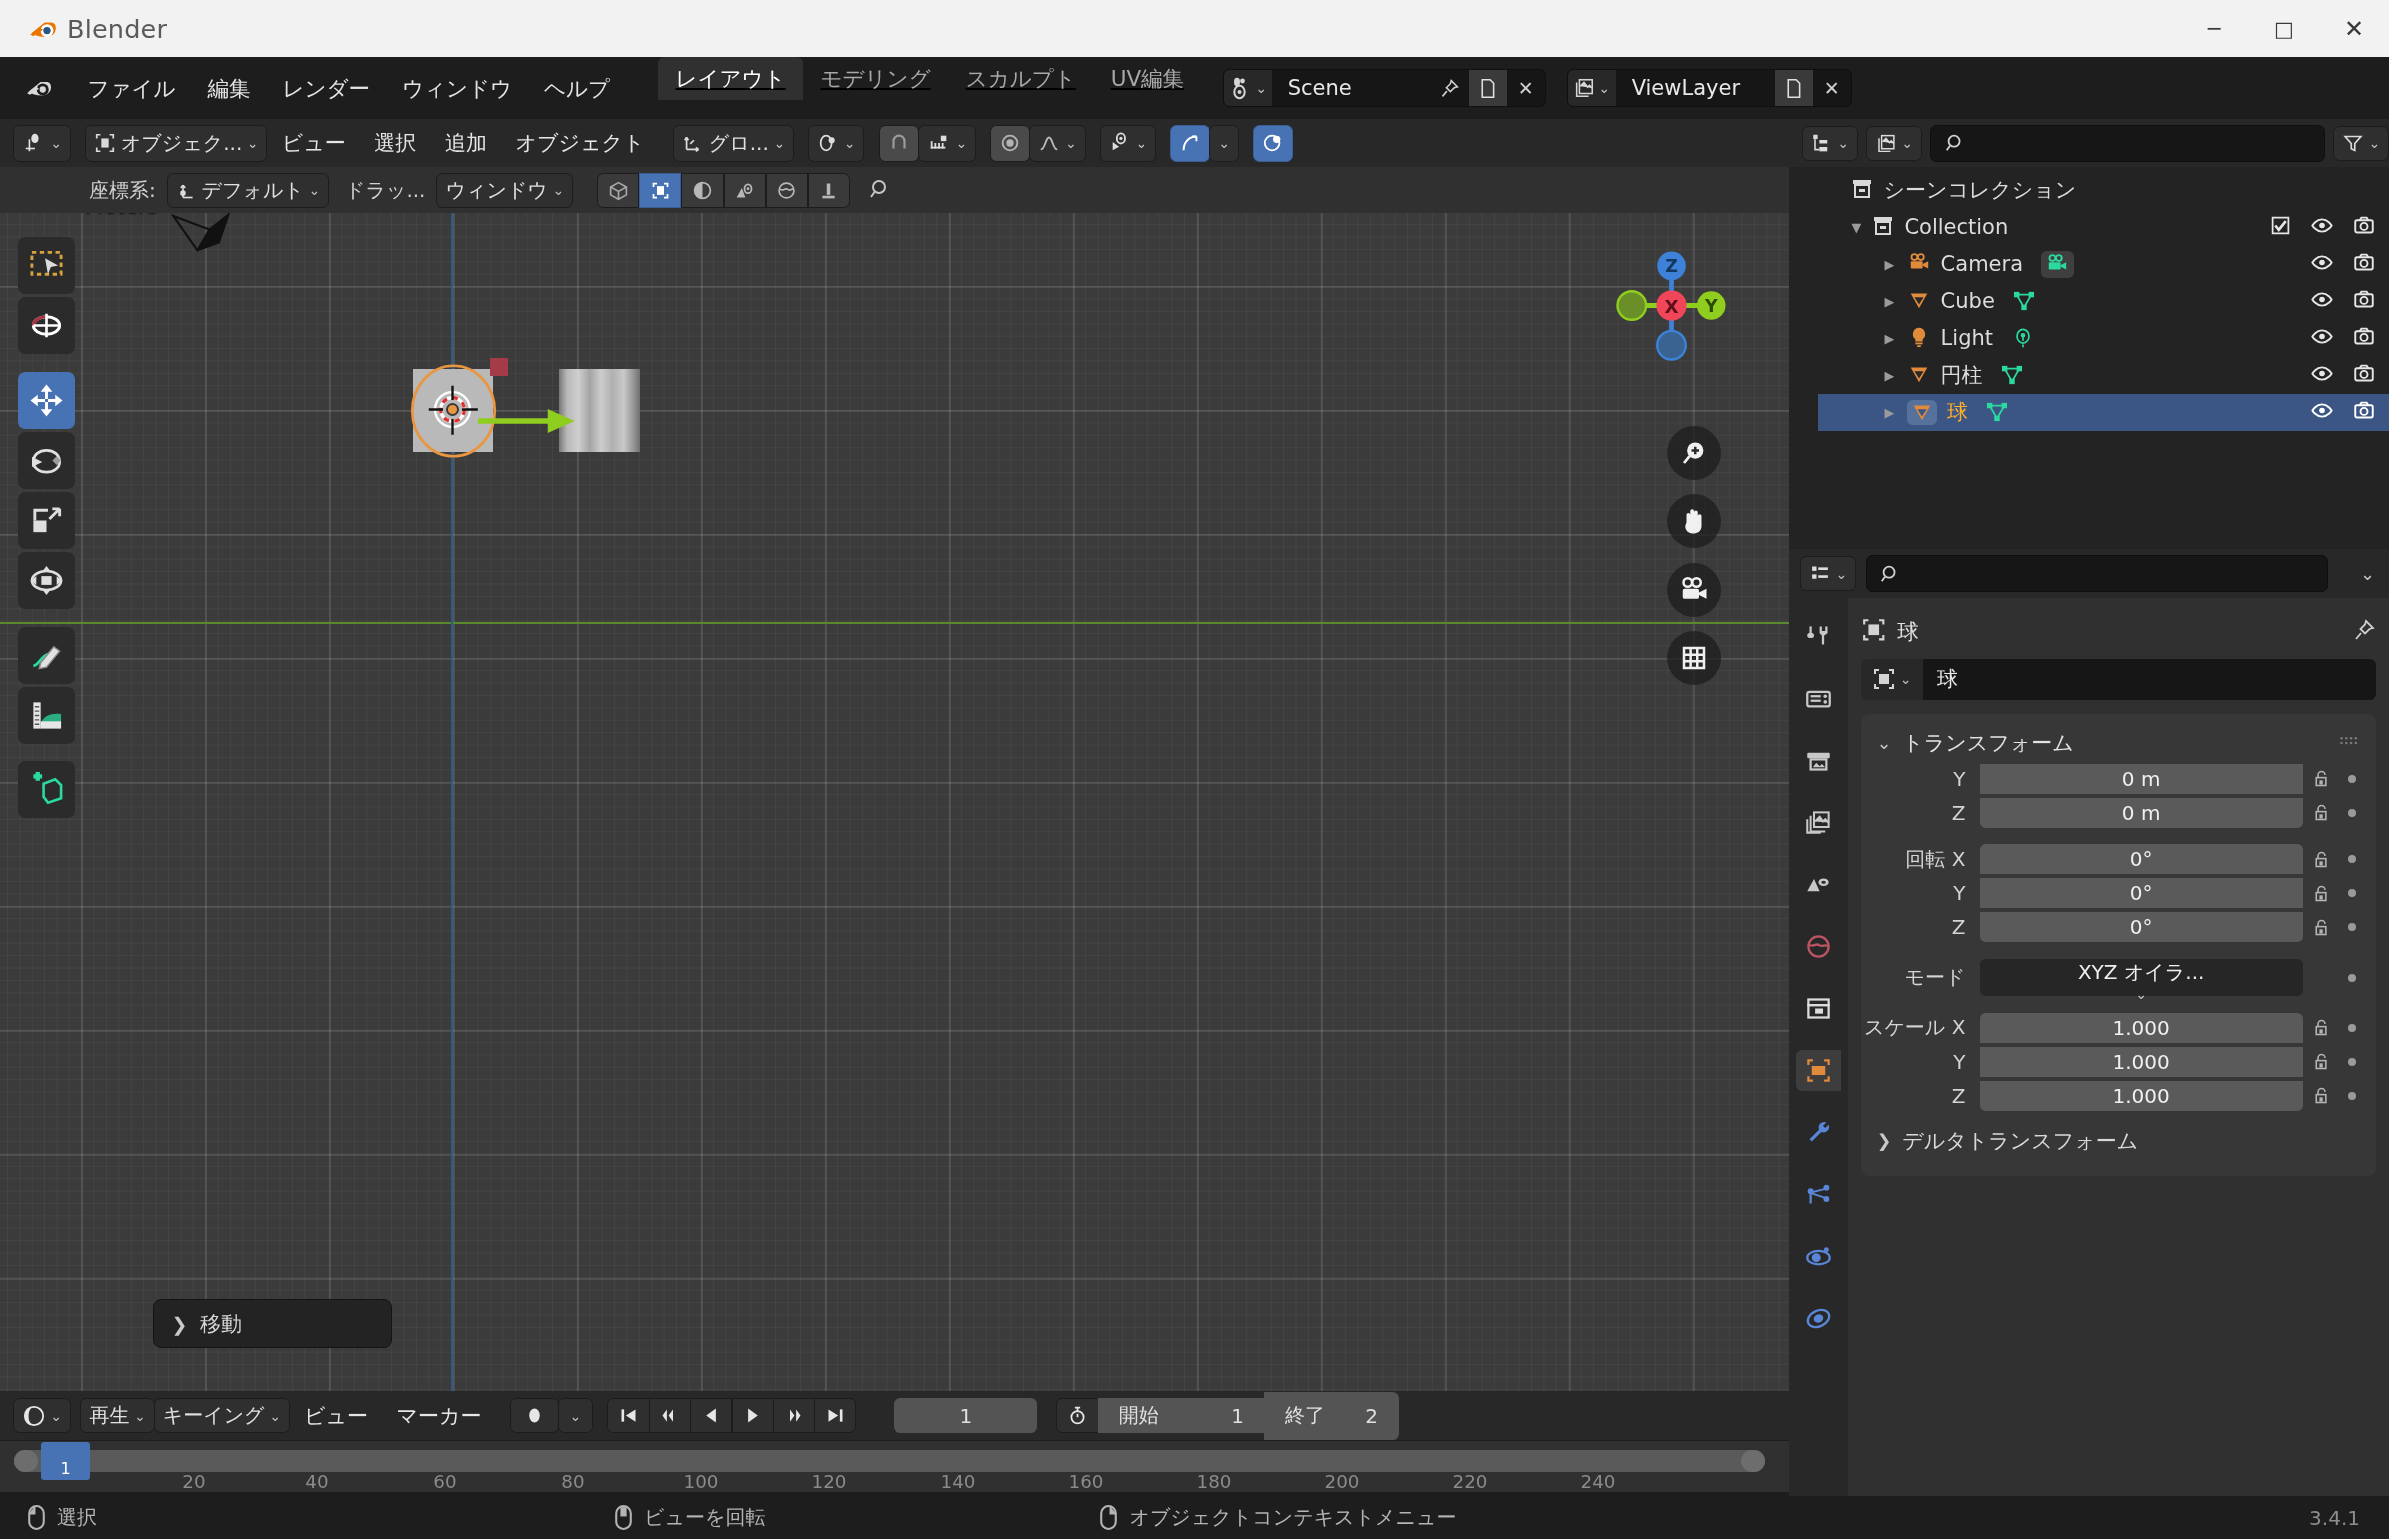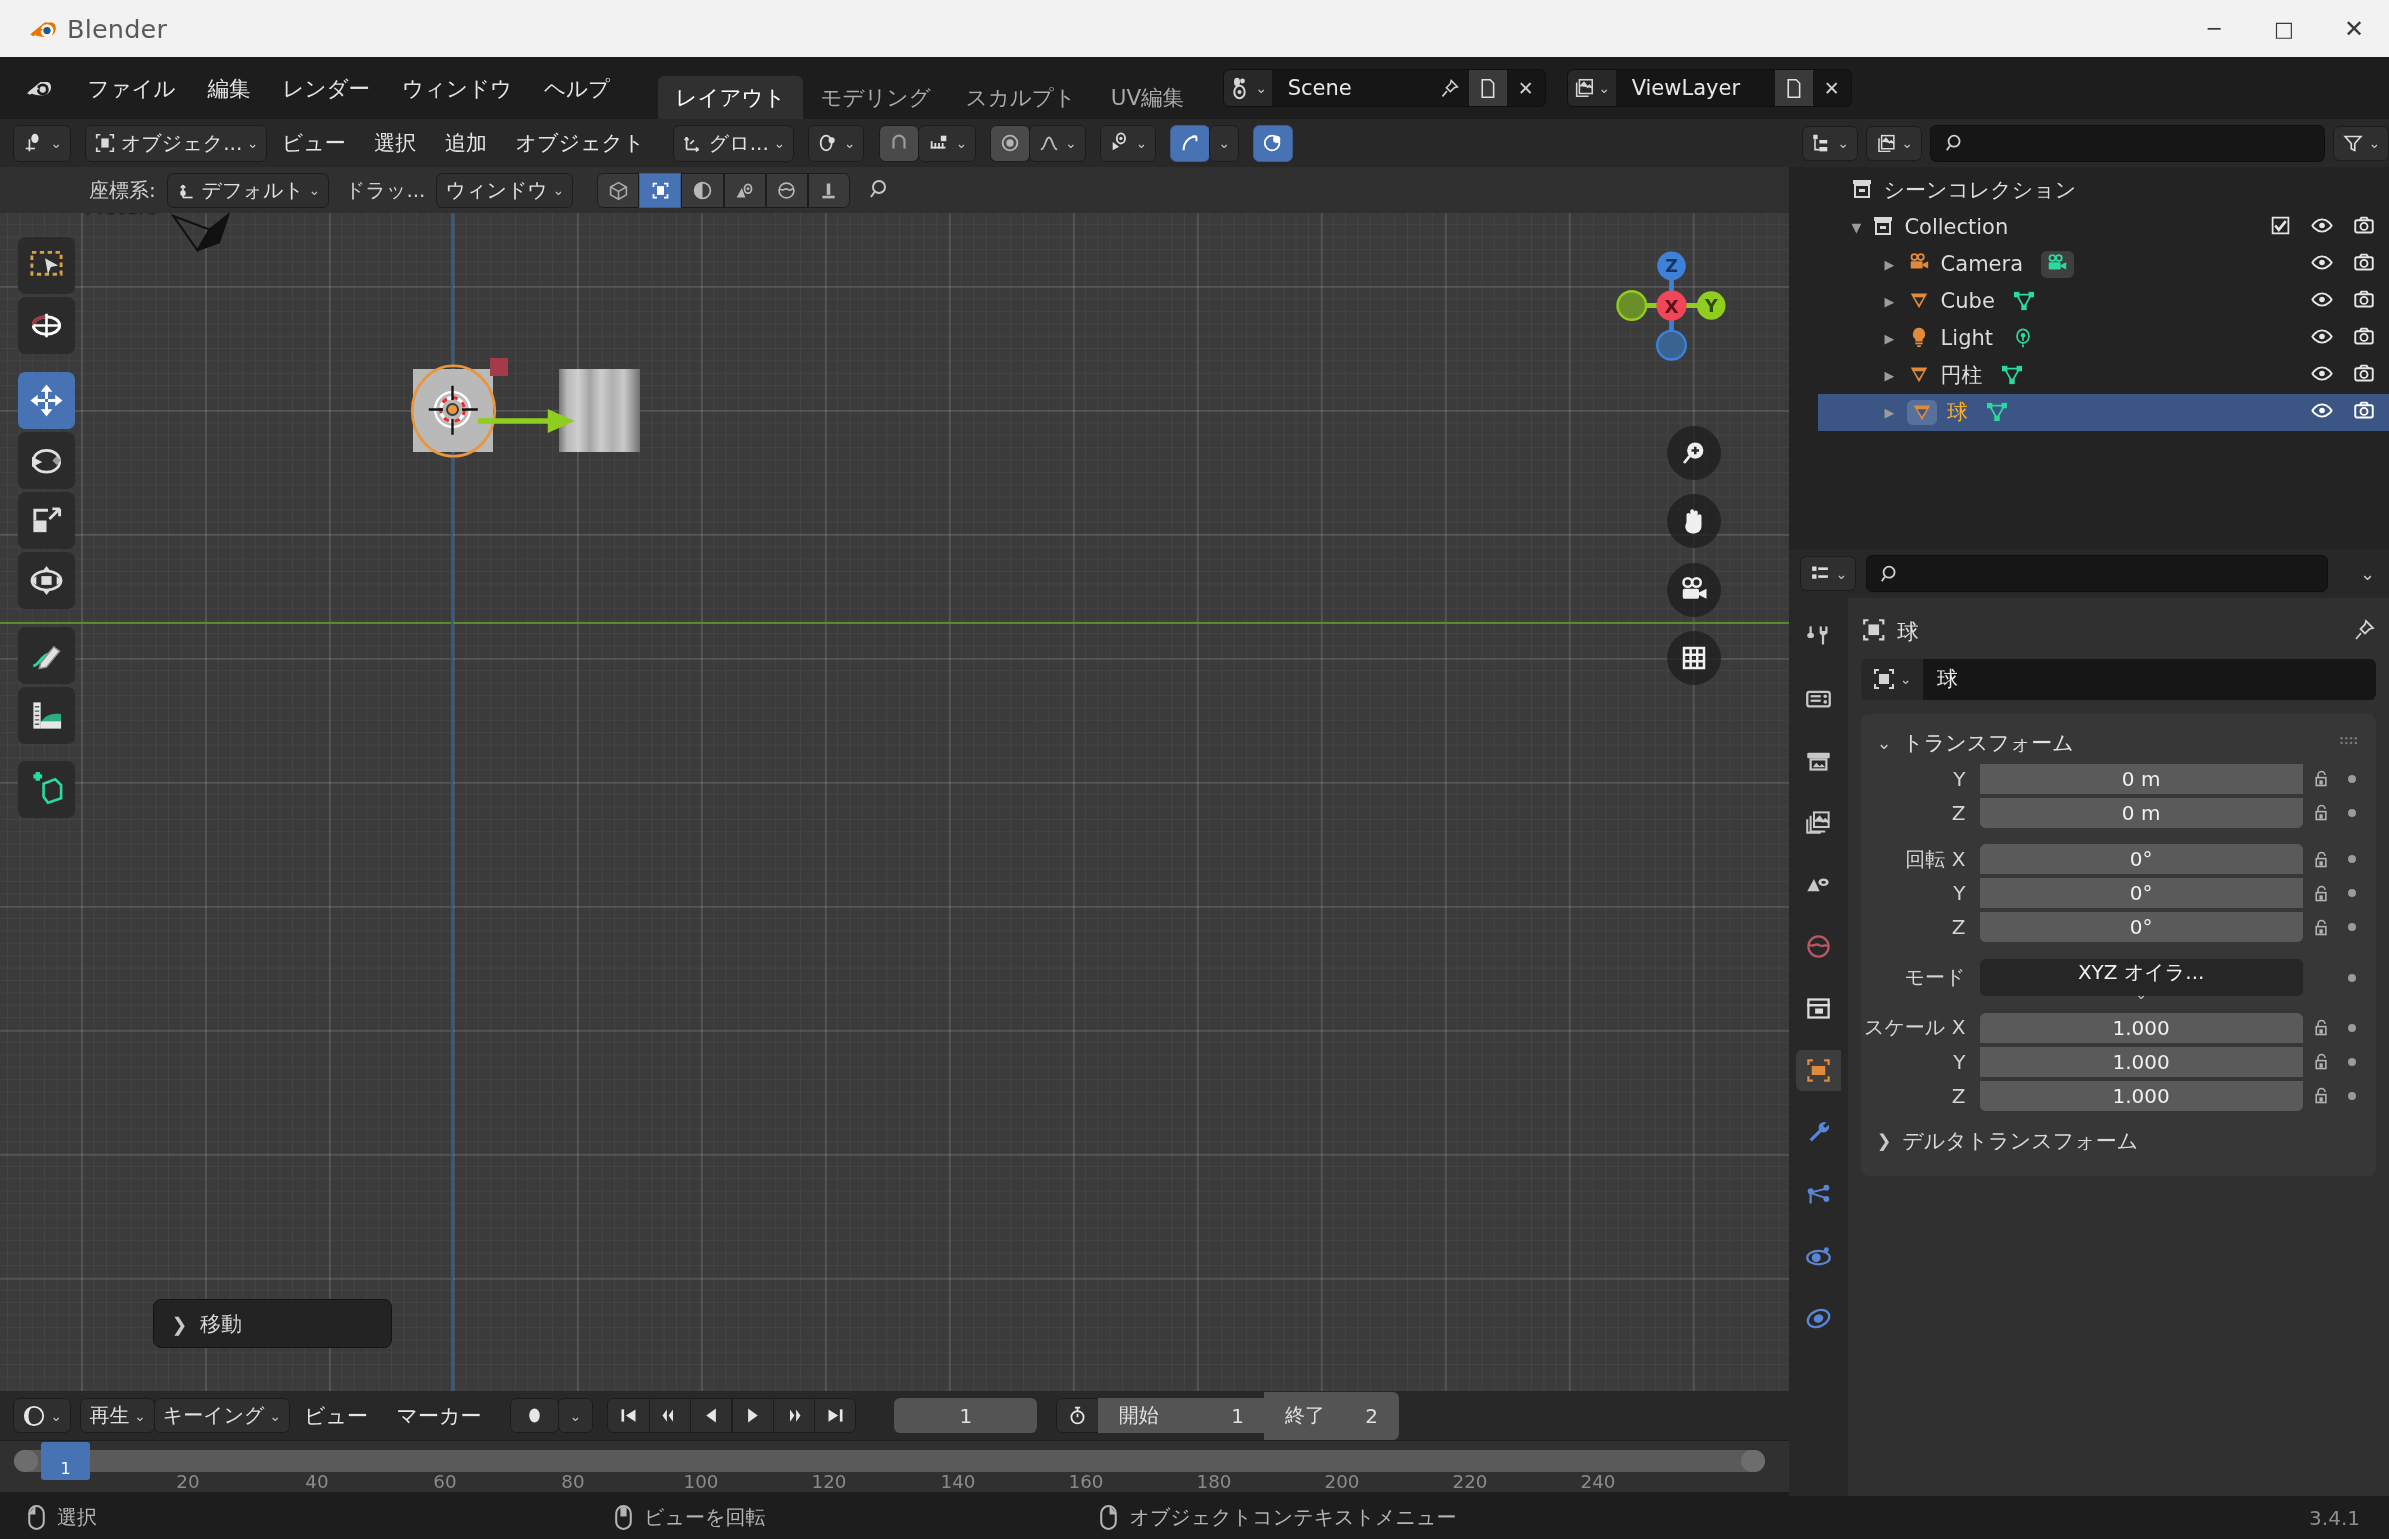--- a/index.html
+++ b/index.html
@@ -15,21 +15,21 @@
   #winbtns { margin-left:auto; display:flex; height:57px; }
   #winbtns div { width:70px; height:57px; display:flex; align-items:center; justify-content:center;
     color:#3a3a3a; font-size:21px; }
   #winbtns div:last-child { font-size:24px; }
 
   
   #topbar { position:absolute; left:0; top:57px; width:2389px; height:62px;
     background:#1d1d1d; display:flex; align-items:center; }
   .blend-ico { width:30px; height:30px; margin-left:24px; margin-right:17.5px; position:relative; flex:0 0 auto;}
   .menu-item { color:#e4e4e4; font-size:21.5px; padding:3.2px 16px; white-space:nowrap; }
-  .ws-tabs { display:flex; align-items:flex-end; margin-left:32px; height:62px; }
+  .ws-tabs { display:flex; align-items:flex-start; margin-left:32px; height:62px;text-decoration:underline; }
   .ws-tab { color:#a9a9a9; font-size:21.5px; padding:7.2px 17.5px; border-radius:6.4px 6.4px 0 0; white-space:nowrap;}
   .ws-tab.active { background:#303030; color:#ffffff; }
 
   .scene-block { display:flex; align-items:center; height:38px; margin-left:21px; }
   .id-box { display:flex; align-items:center; background:#161616; border-radius:6.4px; height:38px;
     overflow:hidden; border:0.8px solid #0f0f0f;}
   .id-icon { width:48px; height:38px; background:#282828; display:flex; align-items:center;
     justify-content:center; gap:3.2px;}
   .id-name { color:#e8e8e8; font-size:21px; padding:0 16px; min-width:159px; }
   .id-btn { width:38px; height:38px; display:flex; align-items:center; justify-content:center;
@@ -667,21 +667,21 @@
 </div>
 
 <div id="tlbody"></div>
 <div id="tlscroll">
   <div class="grip" style="left:0"></div>
   <div class="grip" style="right:0"></div>
 </div>
 <div id="playhead">
   <span>1</span>
 </div>
-<span class="tltick" style="left:188px">20</span>
+<span class="tltick" style="left:194px">20</span>
 <span class="tltick" style="left:317px">40</span>
 <span class="tltick" style="left:445px">60</span>
 <span class="tltick" style="left:573px">80</span>
 <span class="tltick" style="left:701px">100</span>
 <span class="tltick" style="left:829px">120</span>
 <span class="tltick" style="left:958px">140</span>
 <span class="tltick" style="left:1086px">160</span>
 <span class="tltick" style="left:1214px">180</span>
 <span class="tltick" style="left:1342px">200</span>
 <span class="tltick" style="left:1470px">220</span>

